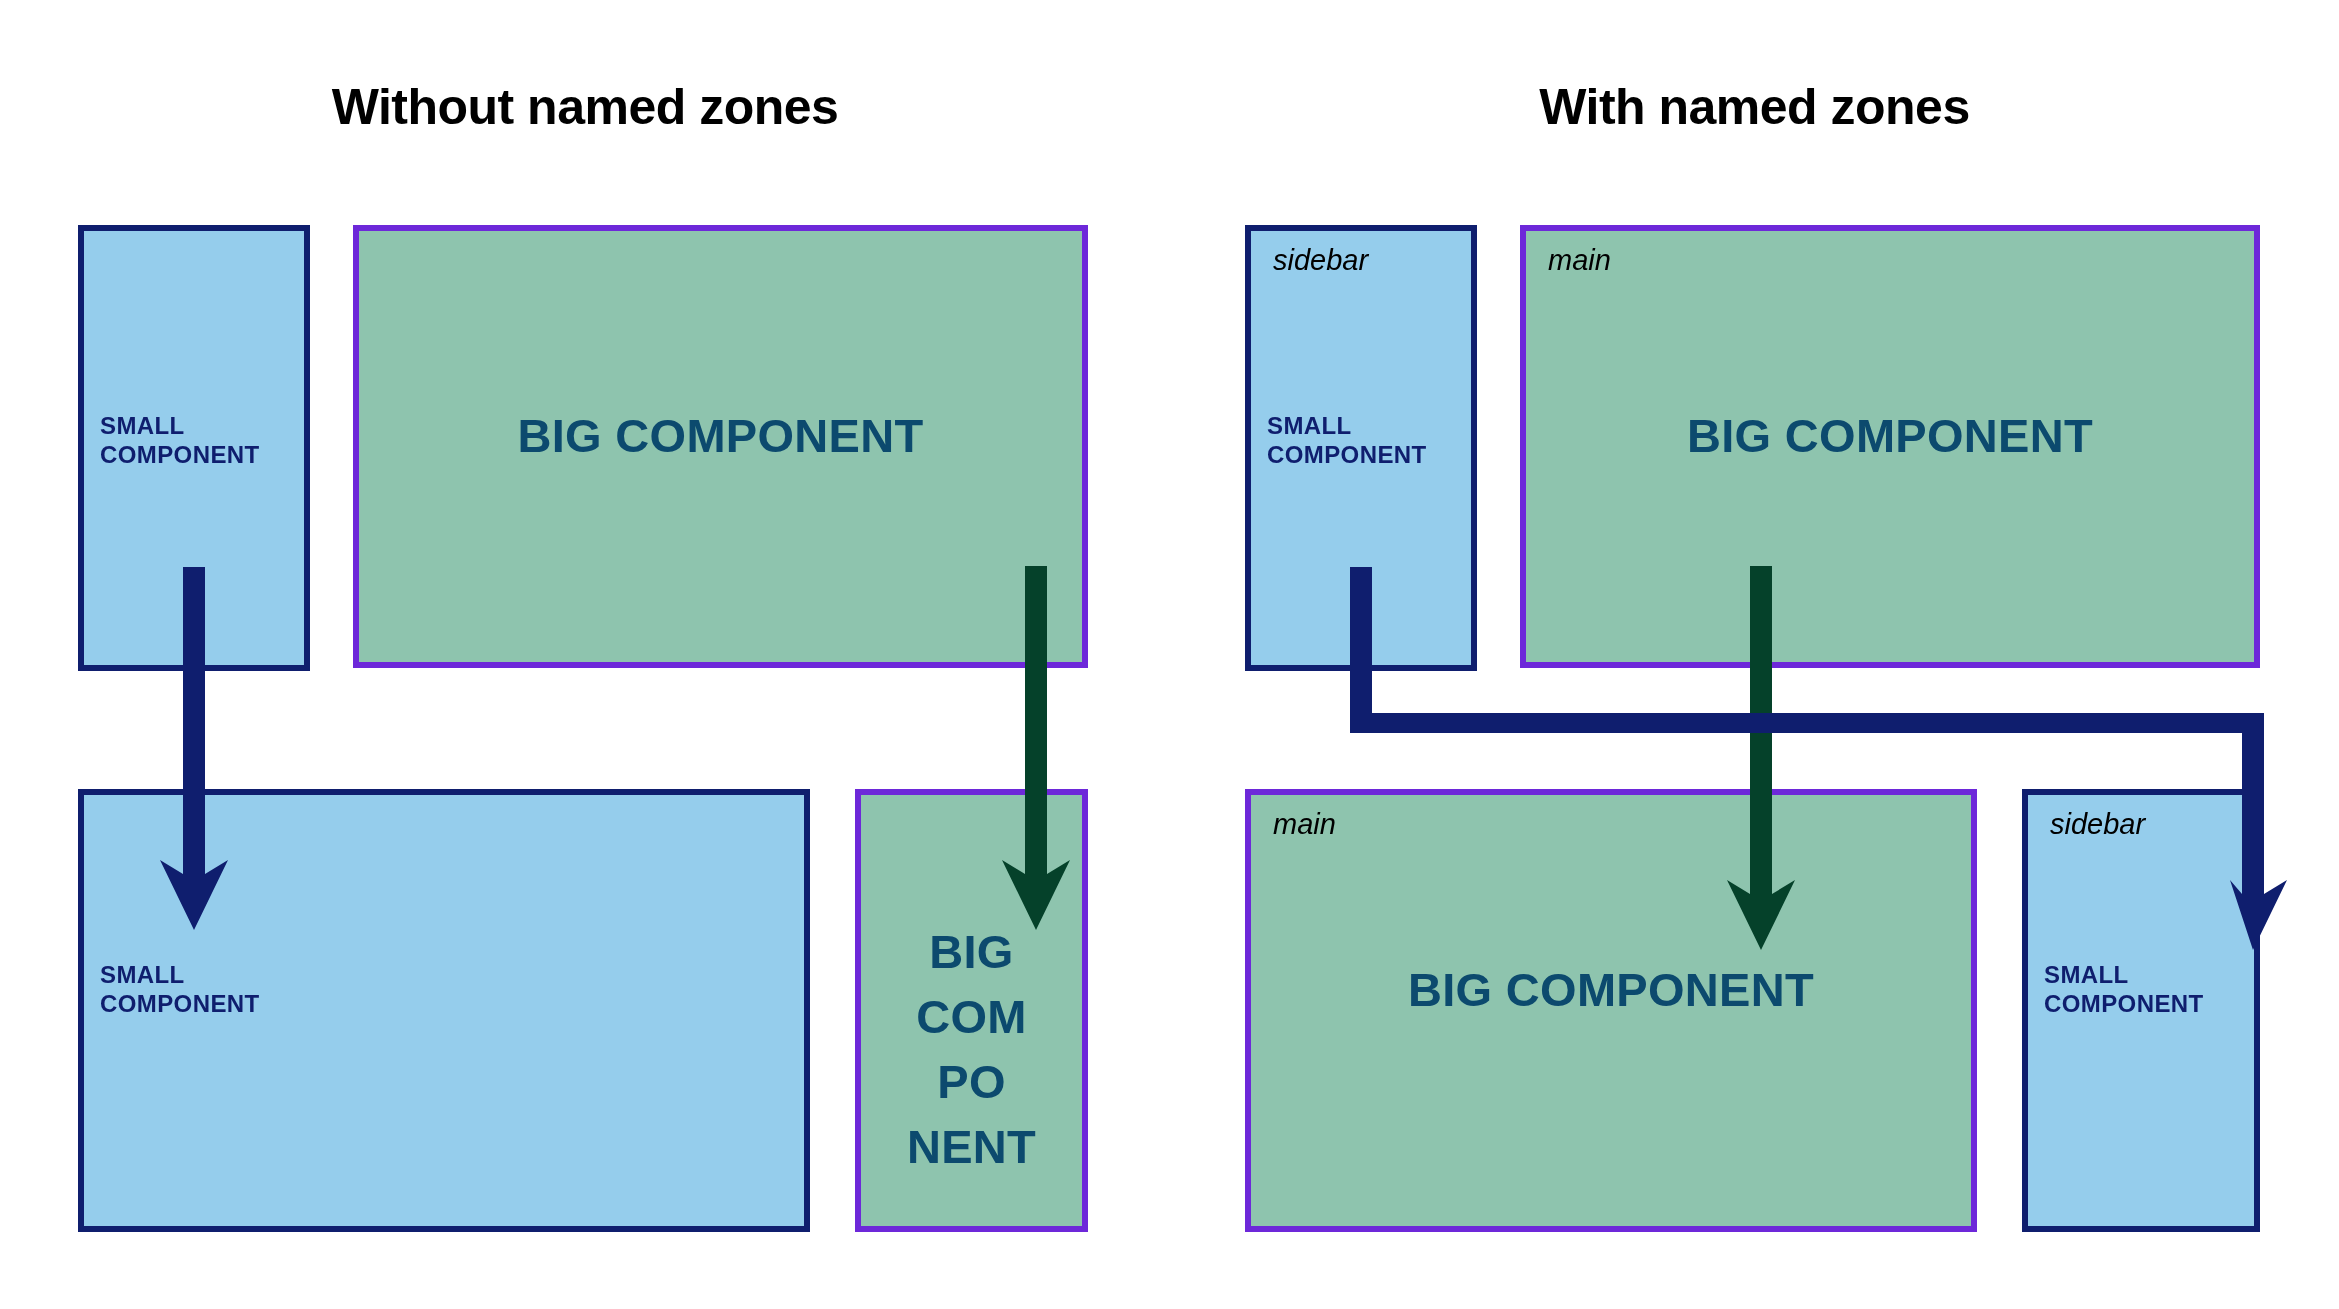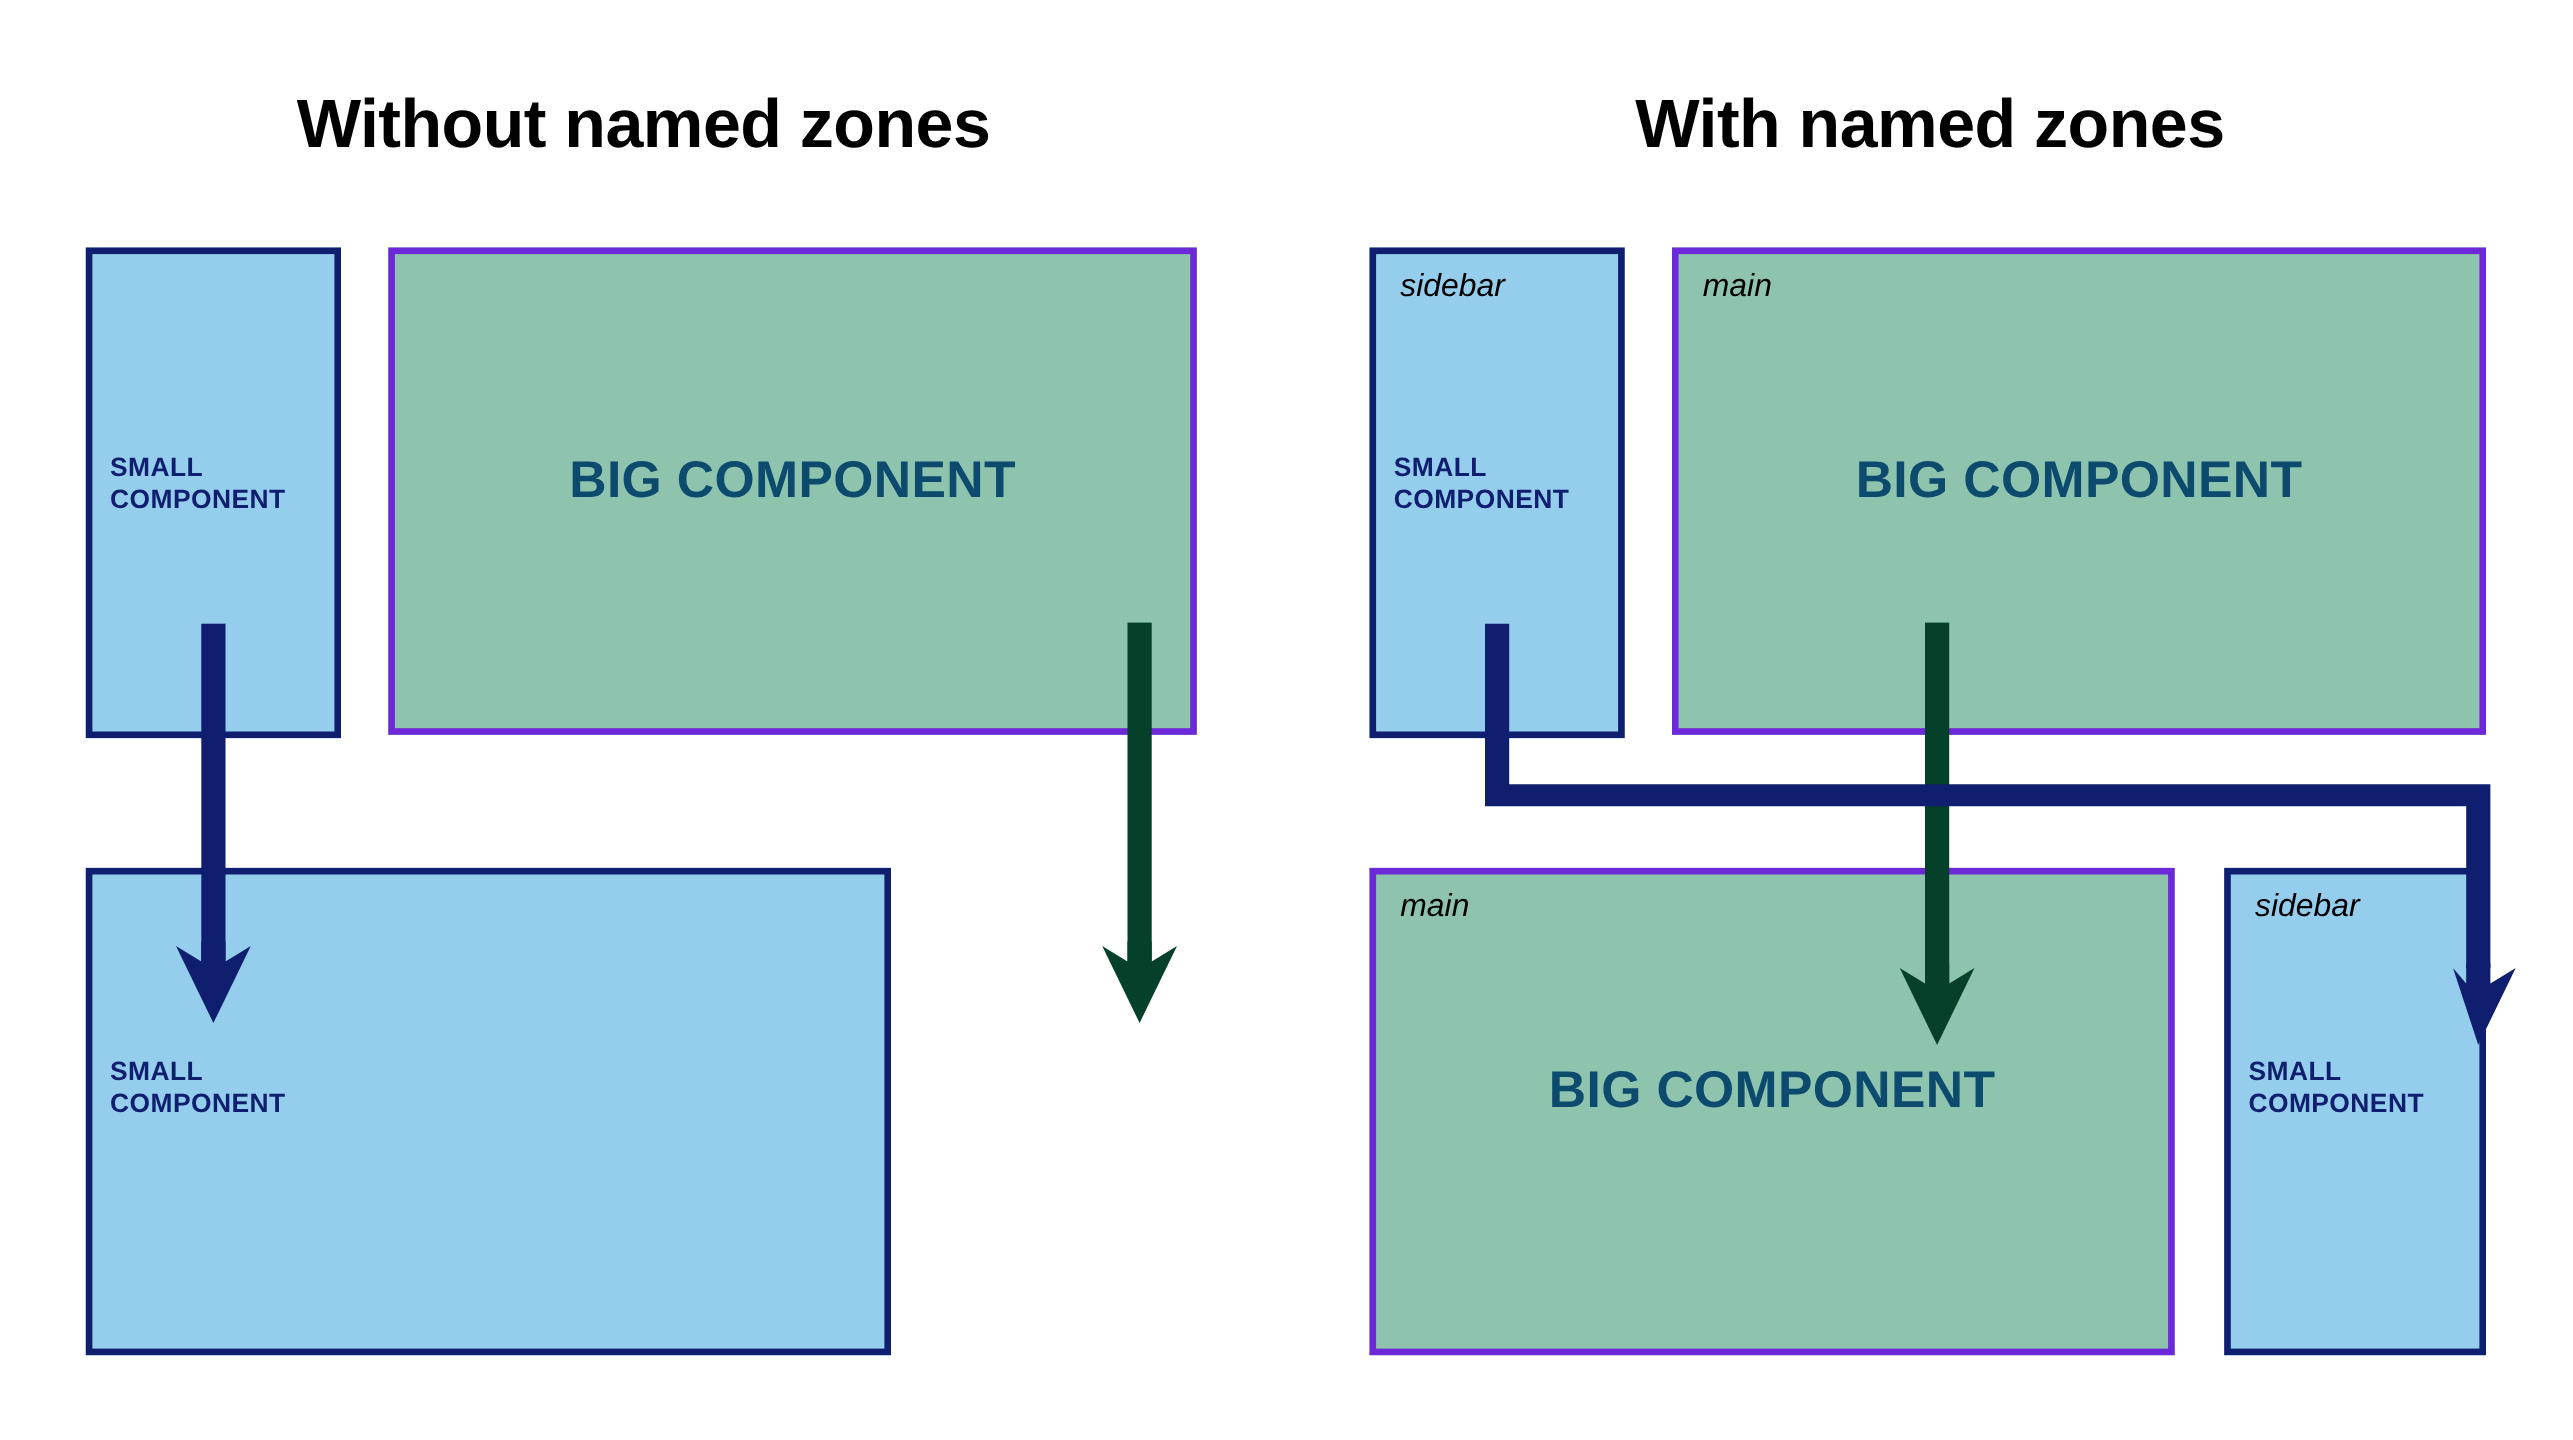--- a/index.html
+++ b/index.html
@@ -15,21 +15,21 @@
     position: relative;
     width: 2339px;
     height: 1309px;
     background: #ffffff;
     overflow: hidden;
   }
   .panel-title {
     position: absolute;
     font-family: "Liberation Sans", sans-serif;
     font-weight: bold;
-    font-size: 62px;
+    font-size: 50px;
     color: #000000;
     letter-spacing: -0.5px;
     white-space: nowrap;
     text-align: center;
   }
   #title-left  { left: 0;    top: 78px; width: 1170px; }
   #title-right { left: 1170px; top: 78px; width: 1169px; }
 
   .box {
     position: absolute;
@@ -100,20 +100,28 @@
     <div class="comp-label big" style="left:0; top:176px; width:100%; text-align:center;">BIG COMPONENT</div>
   </div>
 
   <div class="box blue" style="left:78px; top:789px; width:732px; height:443px;">
     <div class="comp-label small" style="left:16px; top:165px;">
       <div>SMALL</div>
       <div>COMPONENT</div>
     </div>
   </div>
 
+  <div class="box green" style="left:855px; top:789px; width:233px; height:443px;">
+    <div class="comp-label big" style="left:0; top:125px; width:100%; text-align:center; line-height:1.38;">
+      <div>BIG</div>
+      <div>COM</div>
+      <div>PO</div>
+      <div>NENT</div>
+    </div>
+  </div>
 
   <div class="box blue" style="left:1245px; top:225px; width:232px; height:446px;">
     <div class="zone-label">sidebar</div>
     <div class="comp-label small" style="left:16px; top:180px;">
       <div>SMALL</div>
       <div>COMPONENT</div>
     </div>
   </div>
 
   <div class="box green" style="left:1520px; top:225px; width:740px; height:443px;">

